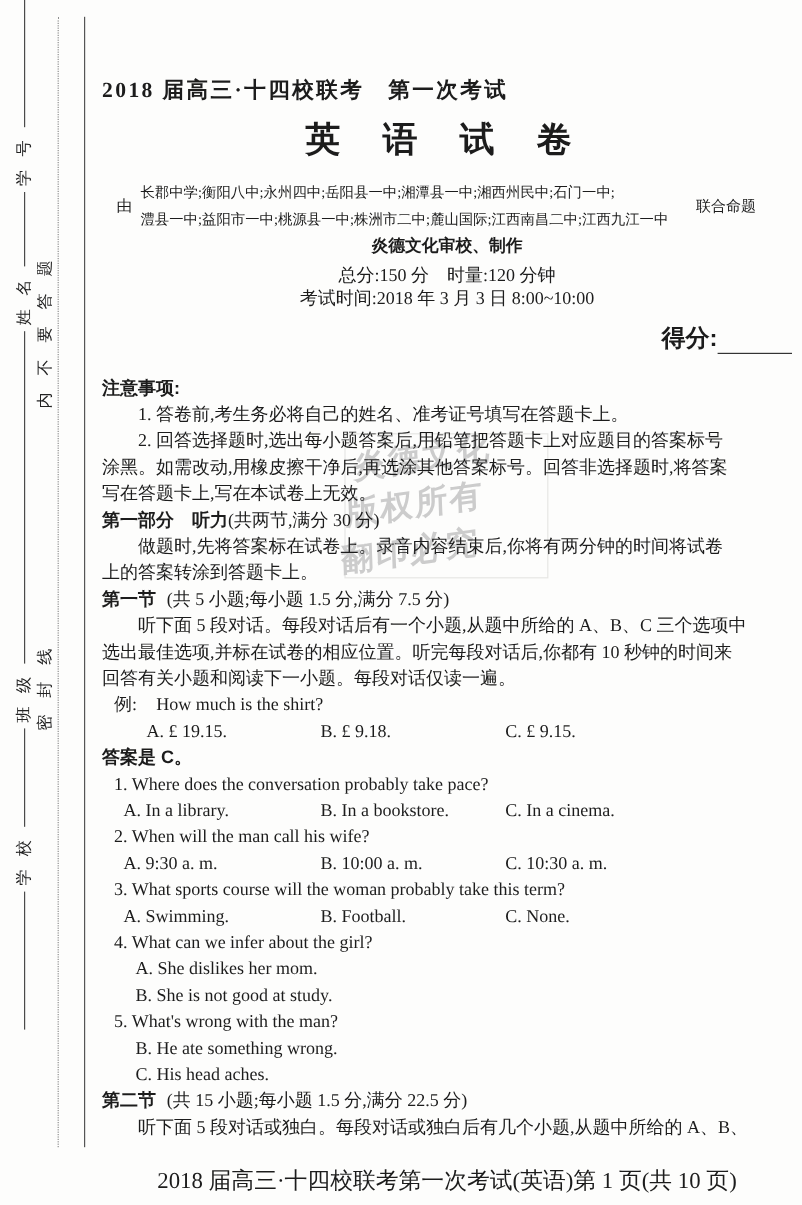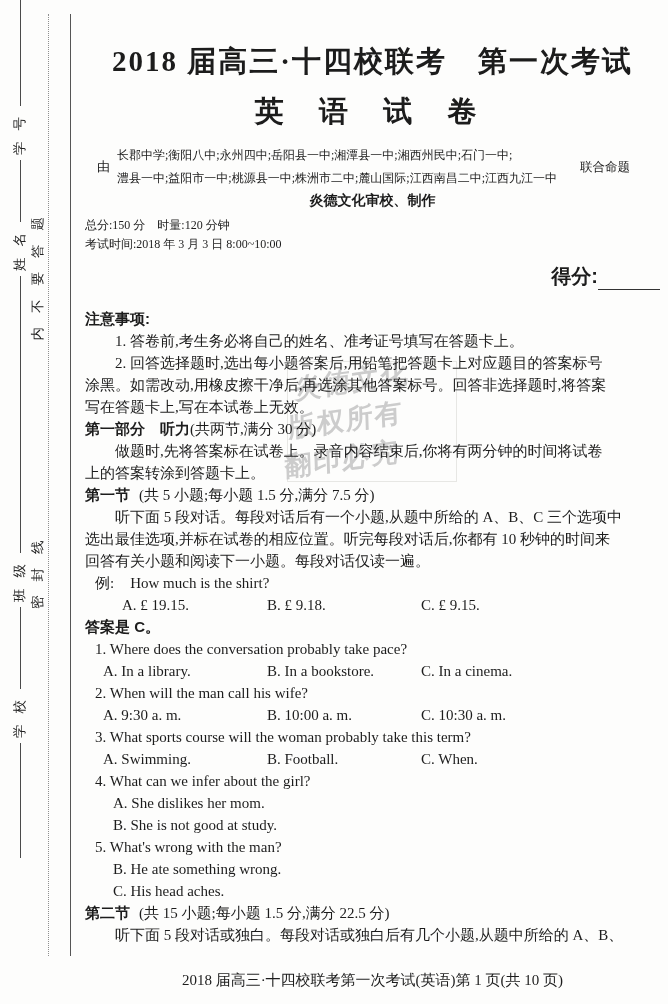--- a/index.html
+++ b/index.html
@@ -20,44 +20,44 @@
   .seal-seg{letter-spacing:14px;flex:0 0 auto;}
   .seal-seg1{margin-left:6px;}
   .seal-seg2{margin-left:186px;}
   
   .watermark{position:absolute;left:287px;top:361px;width:168px;height:119px;border:1px solid #e7e7e4;z-index:0;}
   .wm-line{position:absolute;font-family:"Liberation Sans","DejaVu Sans",sans-serif;font-weight:bold;
     font-size:27px;color:#cccccc;transform:rotate(-8deg) skewX(-6deg);letter-spacing:2px;white-space:nowrap;}
   .wm-1{left:6px;top:1px;}.wm-2{left:0;top:40px;}.wm-3{left:-4px;top:79px;}
   
   .content{position:absolute;left:85px;top:0;width:575px;z-index:1;}
-  .exam-title{margin-top:42px;text-align:center;font-size:29px;font-weight:bold;letter-spacing:2px;white-space:nowrap;}
+  .exam-title{margin-top:63px;text-align:left;font-size:18px;font-weight:bold;letter-spacing:2px;white-space:nowrap;}
   .paper-title{margin-top:10px;text-align:center;font-size:29px;font-weight:bold;letter-spacing:14px;white-space:nowrap;}
   .schools-row{margin-top:12px;display:flex;align-items:center;padding:0 30px 0 12px;gap:7px;}
   .by{font-size:13px;flex:0 0 auto;}
   .schools{flex:1 1 auto;font-size:12px;line-height:23px;white-space:nowrap;}
   .joint{font-size:12.5px;flex:0 0 auto;}
   .producer{text-align:center;font-weight:bold;font-size:14px;line-height:18px;margin-top:2px;
     font-family:Liberation Serif, serif;}
-  .meta{text-align:left;font-size:12px;line-height:19px;}
+  .meta{text-align:center;font-size:15px;line-height:19px;}
   .meta-first{margin-top:6px;}
   .score-row{display:flex;justify-content:flex-end;align-items:flex-end;margin-top:12px;height:24px;}
   .score-label{font-weight:bold;font-size:20px;font-family:"Liberation Sans","DejaVu Sans",sans-serif;}
   .score-blank{width:62px;border-bottom:1.5px solid #333;height:19px;}
   .ln{font-size:15px;height:22px;line-height:22px;white-space:nowrap;}
   .notice-title{margin-top:18px;}
   .bold{font-weight:bold;font-family:"Liberation Sans","DejaVu Sans",sans-serif;}
   .indent{padding-left:30px;}
   .q{padding-left:10px;}
   .opt-stack{padding-left:28px;}
   .opts-row{display:grid;grid-template-columns:164px 154px auto;padding-left:18px;}
   .opts-row-ex{display:grid;grid-template-columns:145px 154px auto;padding-left:37px;}
   .heading-gap{margin-left:9px;text-align:right;}
   .ex-q{margin-left:16px;}
-  .footer{position:absolute;left:85px;top:971px;width:575px;text-align:center;font-size:15px;z-index:1;}
+  .footer{position:absolute;left:85px;top:971px;width:575px;text-align:center;font-size:19px;z-index:1;}
 </style>
 </head>
 <body>
 
 <div class="dotted-line"></div>
 <div class="solid-line"></div>
 
 <div class="strip strip-outer">
   <span class="blank b5"></span>
   <span class="mlabel">学校</span>
@@ -143,21 +143,21 @@
   <div class="ln opts-row">
     <span>A. 9:30 a. m.</span>
     <span>B. 10:00 a. m.</span>
     <span>C. 10:30 a. m.</span>
   </div>
 
   <div class="ln q">3. What sports course will the woman probably take this term?</div>
   <div class="ln opts-row">
     <span>A. Swimming.</span>
     <span>B. Football.</span>
-    <span>C. When.</span>
+    <span>C. None.</span>
   </div>
 
   <div class="ln q">4. What can we infer about the girl?</div>
   <div class="ln opt-stack">A. She dislikes her mom.</div>
   <div class="ln opt-stack">B. She is not good at study.</div>
 
   <div class="ln q">5. What's wrong with the man?</div>
   <div class="ln opt-stack">B. He ate something wrong.</div>
   <div class="ln opt-stack">C. His head aches.</div>
 

